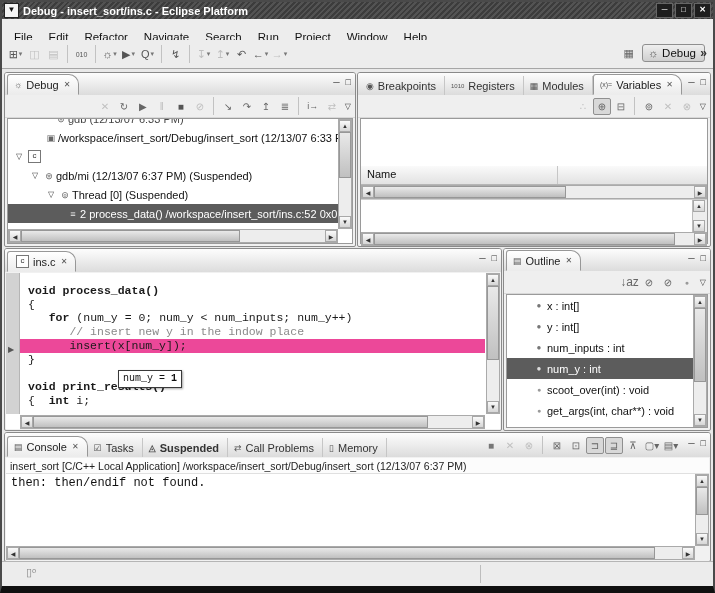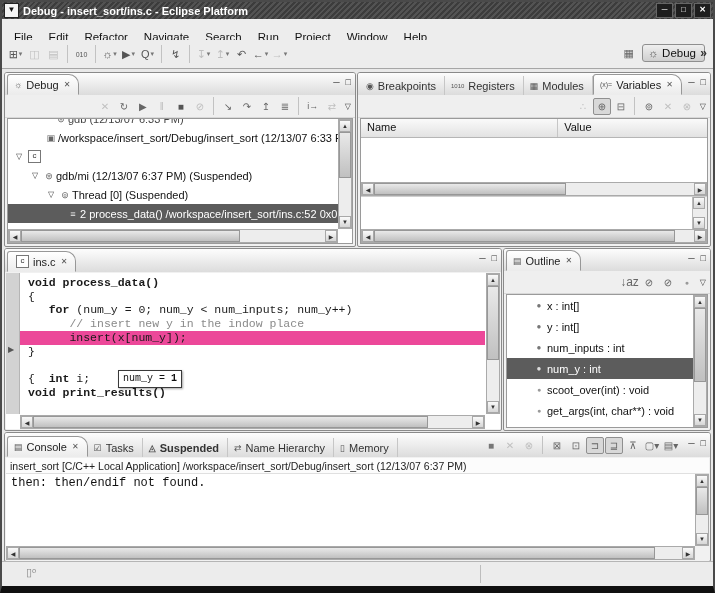--- a/index.html
+++ b/index.html
@@ -52,31 +52,31 @@
   .tree{position:absolute;left:0;top:0;right:14px;bottom:14px;overflow:hidden;background:#fff;}
   .trow{height:19px;display:flex;align-items:center;font-size:11px;color:#111;white-space:nowrap;}
   .trow.clip{margin-top:-10px;color:#444;}
   .twisty{width:14px;font-size:8px;color:#444;text-align:center;flex:none;}
   .ticon{width:14px;font-size:9px;color:#666;text-align:center;flex:none;}
   .cbox{width:11px;height:11px;border:1px solid #777;background:#fff;font-size:8px;line-height:10px;text-align:center;color:#333;margin:0 2px;flex:none;}
   .trow.sel{background:#5c5c5c;color:#fff;}
   .trow.sel .ticon{color:#eee;}
   
   .varsbody{position:absolute;left:2px;right:2px;top:45px;bottom:2px;display:flex;flex-direction:column;border:1px solid #9a9a9a;background:#fff;}
-  .vheader{height:18px;display:flex;flex:none;background:linear-gradient(#fafafa,#e2e2e2);border-bottom:1px solid #b5b5b5;}
+  .vheader{height:18px;display:flex;flex:none;background:linear-gradient(#fafafa,#e2e2e2);border-bottom:1px solid #b5b5b5;margin-top:47px;}
   .hcell{font-size:11px;color:#111;padding:2px 0 0 6px;border-right:1px solid #c6c6c6;box-sizing:border-box;}
   .vtable{flex:1;background:#fff;position:relative;}
   .vdetail{height:32px;flex:none;background:#fff;position:relative;border-top:1px solid #cfcfcf;}
   .hsbrow{height:14px;flex:none;position:relative;}
   .vdet-sb{position:absolute;right:0;top:0;bottom:0;width:14px;display:flex;flex-direction:column;justify-content:space-between;background:#ededed;border-left:1px solid #bbb;}
   
   .edbody{position:absolute;left:1px;right:1px;top:24px;bottom:1px;background:#fff;}
   .ruler{position:absolute;left:0;top:0;bottom:15px;width:13px;background:#d2d2d2;border-right:1px solid #b5b5b5;}
   .ipmarker{position:absolute;left:2px;font-size:8px;color:#555;}
-  .code{position:absolute;left:14px;right:15px;top:0;bottom:15px;background:#fff;overflow:hidden;padding:3px 0 0 8px;font-family:"Liberation Mono","DejaVu Sans Mono",monospace;font-size:11.5px;line-height:13.7px;color:#1a1a1a;}
+  .code{position:absolute;left:14px;right:15px;top:0;bottom:15px;background:#fff;overflow:hidden;padding:11px 0 0 8px;font-family:"Liberation Mono","DejaVu Sans Mono",monospace;font-size:11.5px;line-height:13.7px;color:#1a1a1a;}
   .cline{white-space:pre;position:relative;}
   .kw{font-weight:bold;}
   .cmt{color:#8a8a8a;}
   .hl{background:#ec4899;margin-left:-8px;padding-left:8px;}
   .ttip{position:absolute;left:98px;top:97px;border:1px solid #3a3a3a;background:#ffffff;box-shadow:1px 1px 2px rgba(0,0,0,.35);font-family:"Liberation Mono","DejaVu Sans Mono",monospace;font-size:10px;padding:1px 4px;white-space:pre;color:#111;}
   .ttip b{font-weight:bold;}
   
   .outlist{position:absolute;left:2px;right:2px;top:45px;bottom:2px;background:#fff;border:1px solid #9a9a9a;overflow:hidden;}
   .olrow{height:21px;display:flex;align-items:center;font-size:11px;color:#111;padding-left:24px;white-space:nowrap;}
   .olrow .dot{width:16px;text-align:center;flex:none;font-size:8px;color:#777;}
@@ -289,21 +289,20 @@
         <span class="vticon">⊟</span>
         <span class="tsep"></span>
         <span class="vticon">⊚</span>
         <span class="vticon dis">✕</span>
         <span class="vticon dis">⊗</span>
         <span class="vmenu">▽</span>
       </div>
       <div class="varsbody">
         <div class="vheader">
           <span class="hcell" style="width:57%;">Name</span>
-          <span class="hcell" style="flex:1;border-right:none;">Value</span>
         </div>
         <div class="vtable"></div>
         <div class="hsbrow">
           <div class="hsb" style="left:0;right:0;top:0;bottom:0;">
             <span class="sbtn">◀</span>
             <span class="strack">
                 <span class="sthumb" style="left:0;width:60%;"></span>
               </span>
             <span class="sbtn">▶</span>
           </div>
@@ -343,22 +342,22 @@
           <span class="ipmarker" style="top:72px;">▶</span>
         </div>
         <div class="code">
           <div class="cline"><span class="kw">void process_data()</span></div>
           <div class="cline"><span>{</span></div>
           <div class="cline"><span>   </span><span class="kw">for</span><span> (num_y = 0; num_y &lt; num_inputs; num_y++)</span></div>
           <div class="cline cmt">      // insert new y in the indow place</div>
           <div class="cline hl"><span>      insert(x[num_y]);</span></div>
           <div class="cline"><span>}</span></div>
           <div class="cline">&nbsp;</div>
+          <div class="cline"><span class="kw">void print_results()</span></div>
           <div class="cline"><span>{  </span><span class="kw">int</span><span> i;</span></div>
-          <div class="cline"><span class="kw">void print_results()</span></div>
           <div class="ttip"><span>num_y = </span><b>1</b></div>
         </div>
         <div class="vsb" style="right:0;top:0;bottom:15px;">
           <span class="sbtn">▲</span>
           <span class="strack">
               <span class="sthumb" style="top:0;height:64%;"></span>
             </span>
           <span class="sbtn">▼</span>
         </div>
         <div class="hsb" style="left:14px;right:15px;bottom:0;">
@@ -438,21 +437,21 @@
         <span class="tab inactive">
           <span class="tic">☑</span>
           <span>Tasks</span>
         </span>
         <span class="tab inactive boldtab">
           <span class="tic">◬</span>
           <span>Suspended</span>
         </span>
         <span class="tab inactive">
           <span class="tic">⇄</span>
-          <span>Name Hierarchy</span>
+          <span>Call Problems</span>
         </span>
         <span class="tab inactive">
           <span class="tic">▯</span>
           <span>Memory</span>
         </span>
         <span class="ctools">
           <span class="vticon" style="color:#777;">■</span>
           <span class="vticon dis">✕</span>
           <span class="vticon dis">⊗</span>
           <span class="tsep"></span>

